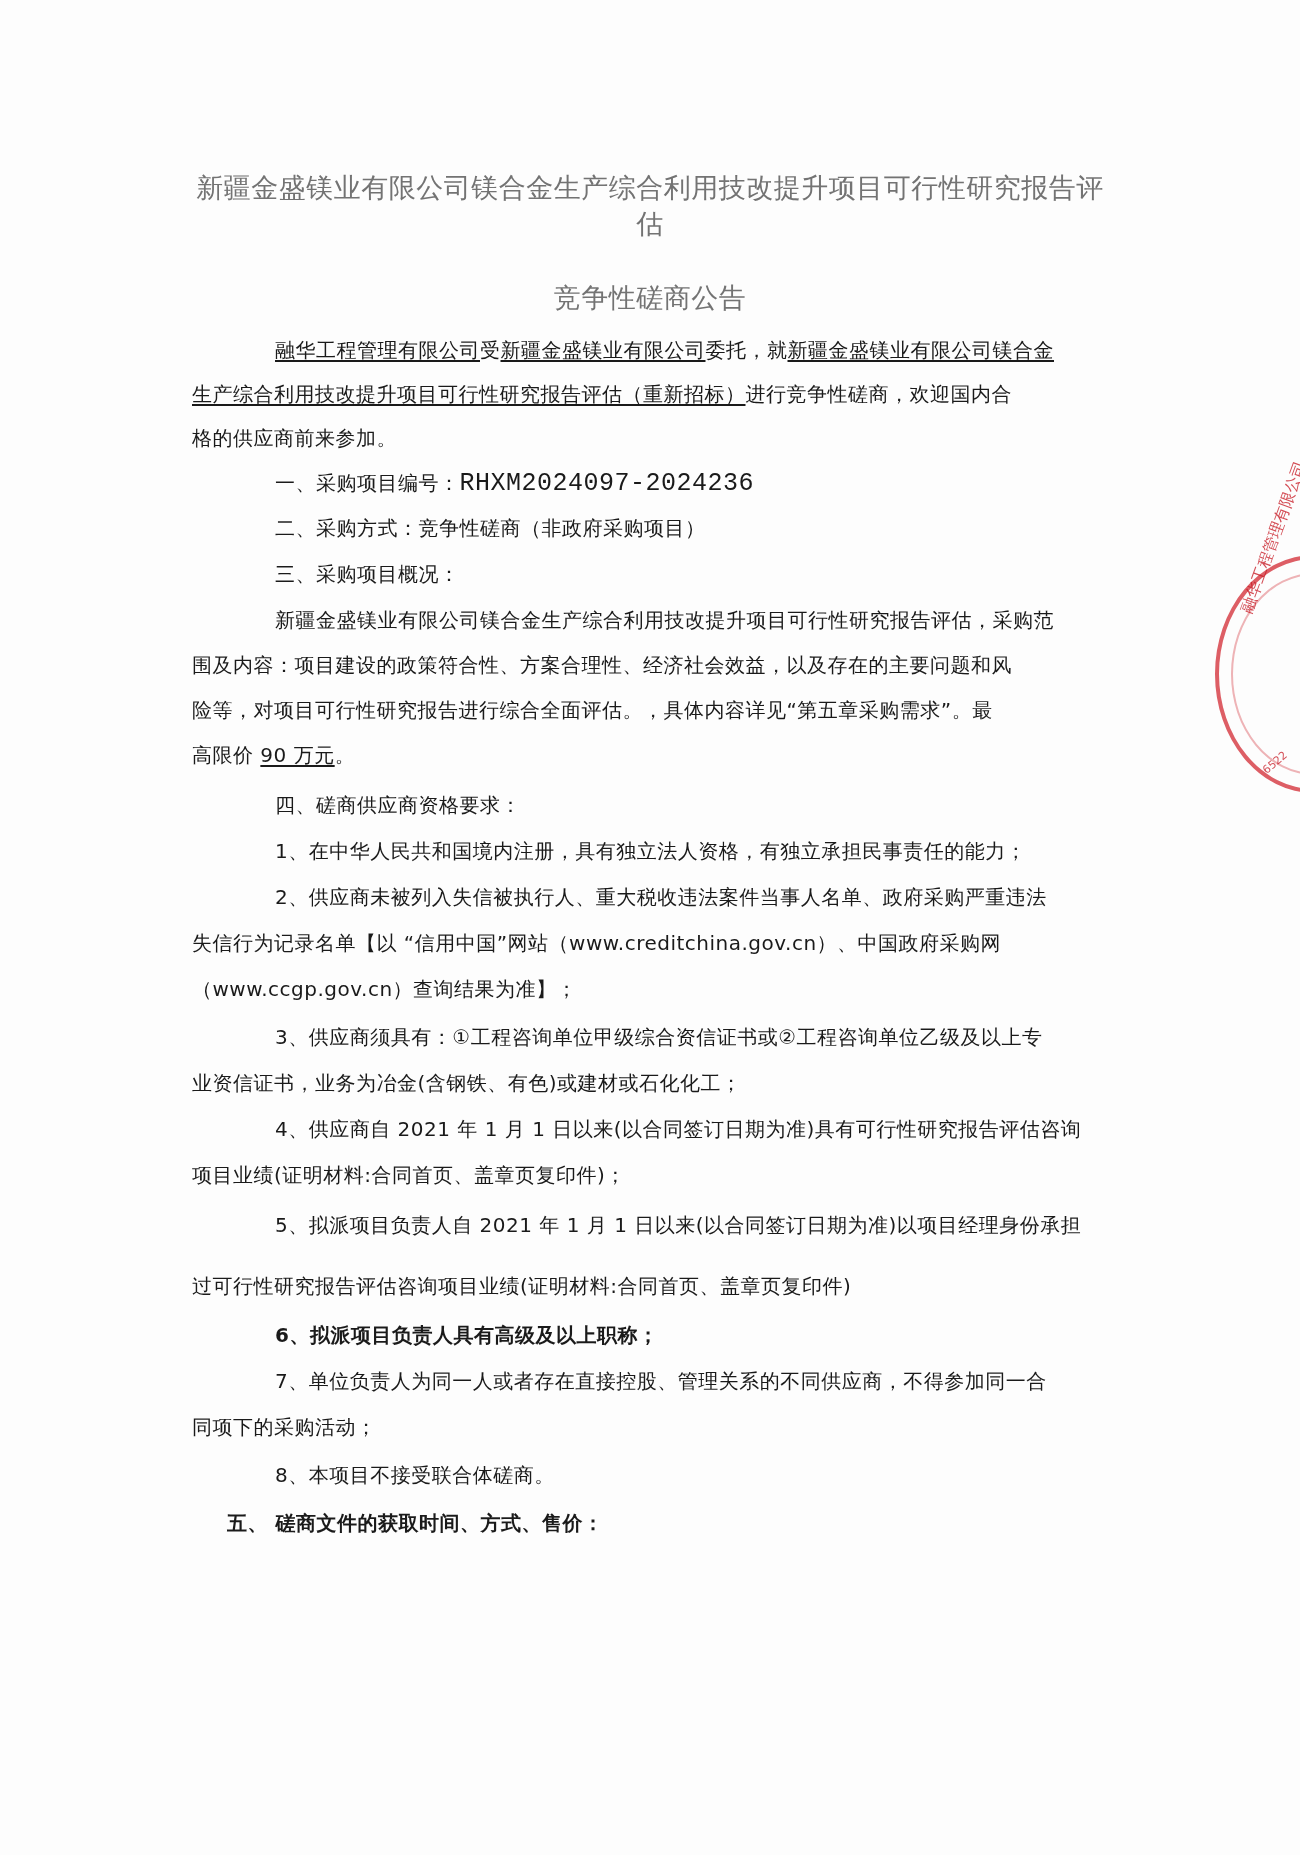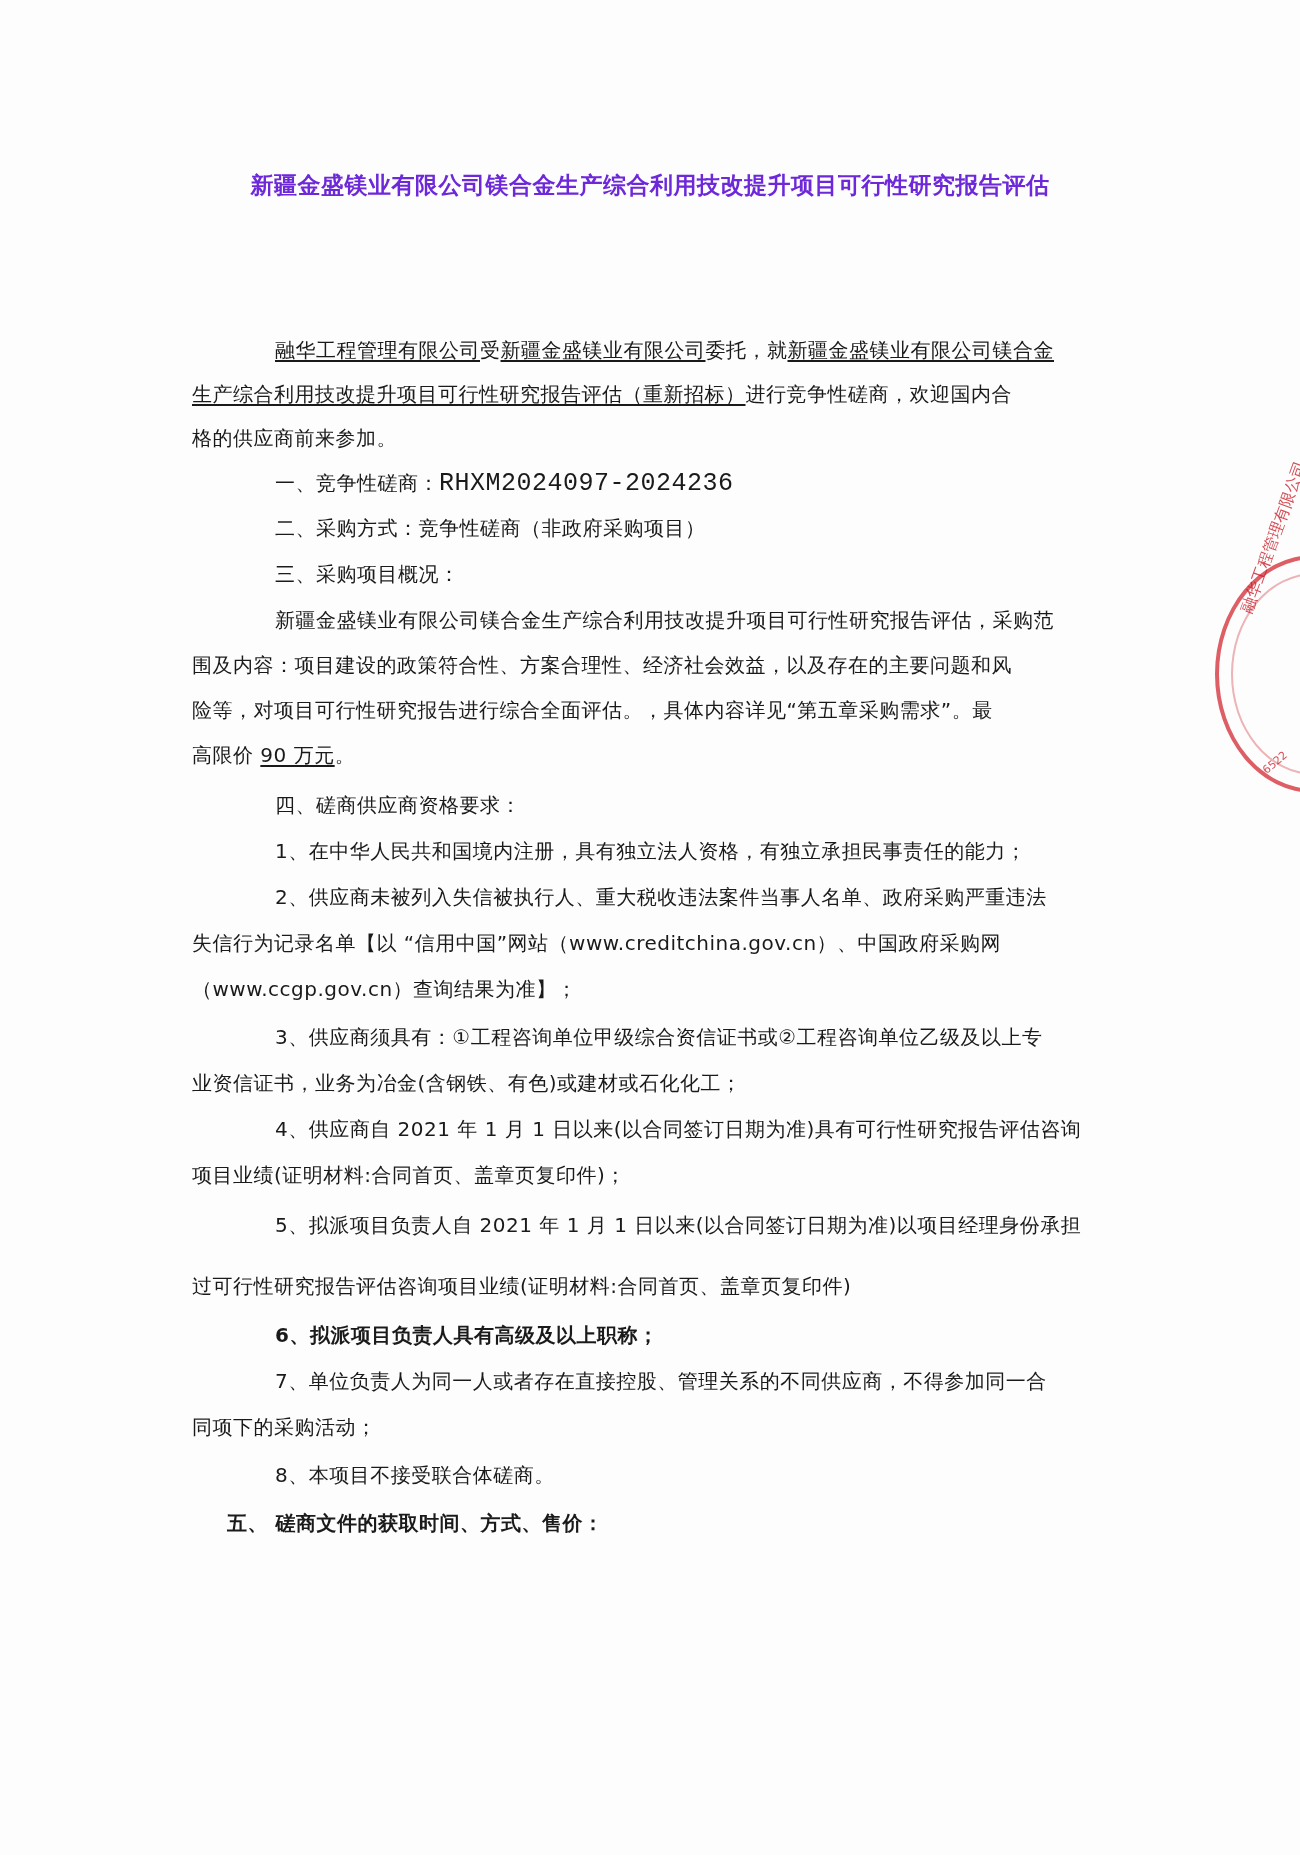--- a/index.html
+++ b/index.html
@@ -5,21 +5,21 @@
   html, body { margin: 0; padding: 0; background: #ffffff; }
   body {
     width: 1300px; height: 1855px; position: relative; overflow: hidden;
     font-family: "DejaVu Serif", "Liberation Serif", serif;
     color: #1a1a1a;
   }
   .page { position: absolute; left: 0; top: 0; width: 1300px; height: 1855px; background: #fdfdfd; }
   .title {
     position: absolute; left: 190px; width: 920px; text-align: center;
     font-family: "DejaVu Sans", "Liberation Sans", sans-serif;
-    font-size: 23px; font-weight: bold; letter-spacing: 0.5px; color: #6d28d9;
+    font-size: 27px; font-weight: normal; letter-spacing: 0.5px; color: #737373;
   }
   .t1 { top: 170px; }
   .t2 { top: 222px; }
   .t3 { top: 280px; }
   .body {
     position: absolute; left: 192px; width: 910px;
     font-family: "DejaVu Sans", "Liberation Sans", sans-serif;
     font-size: 20px; color: #1a1a1a; letter-spacing: 0.5px;
   }
   .line { position: absolute; left: 0; white-space: nowrap; }
@@ -43,33 +43,34 @@
     position: absolute; left: 42px; bottom: 20px; color: rgba(200, 30, 40, 0.8);
     font-size: 11px; font-family: "DejaVu Sans", sans-serif; transform: rotate(-40deg);
   }
 </style>
 </head>
 <body>
 
 <div class="page">
 
   <div class="title t1">新疆金盛镁业有限公司镁合金生产综合利用技改提升项目可行性研究报告评估</div>
+  <div class="title t3">竞争性磋商公告</div>
 
   <div class="body" style="top:0;">
 
     <div class="line indent" style="top:337px;">
       <span class="u">融华工程管理有限公司</span><span>受</span><span class="u">新疆金盛镁业有限公司</span><span>委托，就</span><span class="u">新疆金盛镁业有限公司镁合金</span>
     </div>
     <div class="line" style="top:381px;">
       <span class="u">生产综合利用技改提升项目可行性研究报告评估（重新招标）</span><span>进行竞争性磋商，欢迎国内合</span>
     </div>
     <div class="line" style="top:425px;">格的供应商前来参加。</div>
 
     <div class="line indent" style="top:469px;">
-      <span>一、竞争性磋商：</span><span class="mono">RHXM2024097-2024236</span>
+      <span>一、采购项目编号：</span><span class="mono">RHXM2024097-2024236</span>
     </div>
 
     <div class="line indent" style="top:515px;font-family:Liberation Serif, serif;">
       <span>二、采购方式：</span><span>竞争性磋商（非政府采购项目）</span>
     </div>
 
     <div class="line indent" style="top:561px;">三、采购项目概况：</div>
     <div class="line indent" style="top:607px;">新疆金盛镁业有限公司镁合金生产综合利用技改提升项目可行性研究报告评估，采购范</div>
     <div class="line" style="top:652px;text-align:center;">围及内容：项目建设的政策符合性、方案合理性、经济社会效益，以及存在的主要问题和风</div>
     <div class="line" style="top:697px;">险等，对项目可行性研究报告进行综合全面评估。，具体内容详见“第五章采购需求”。最</div>

